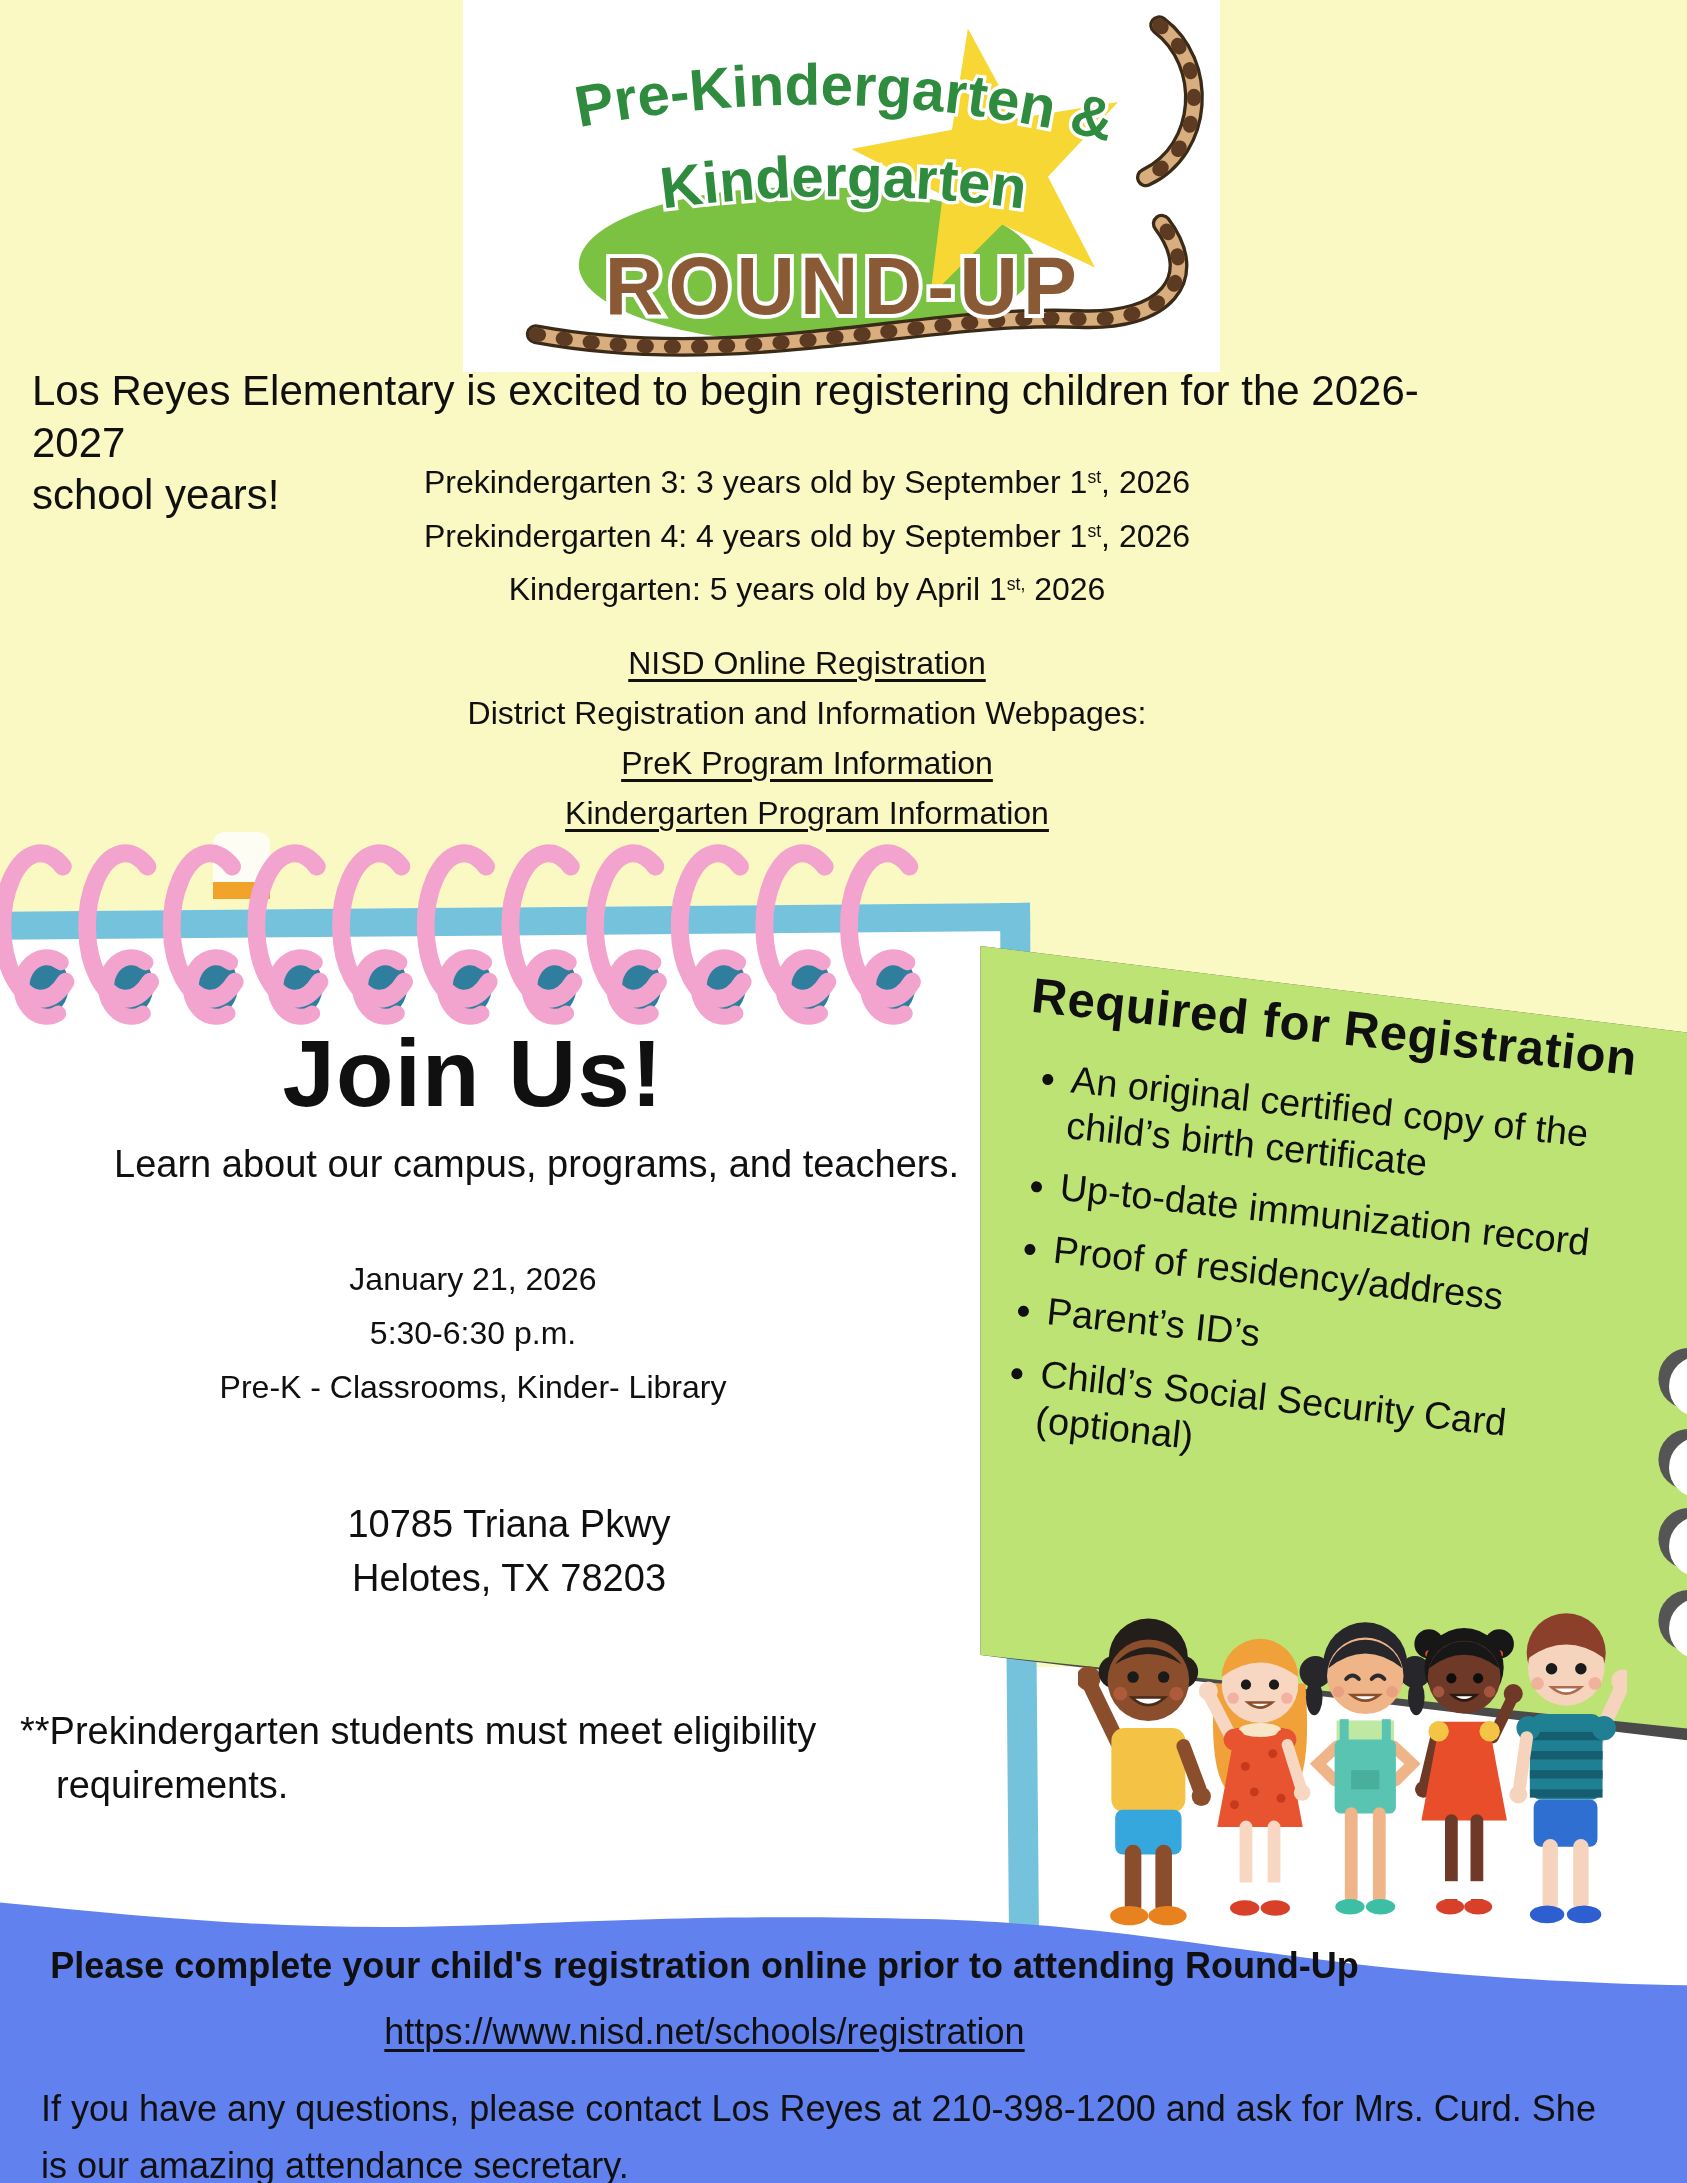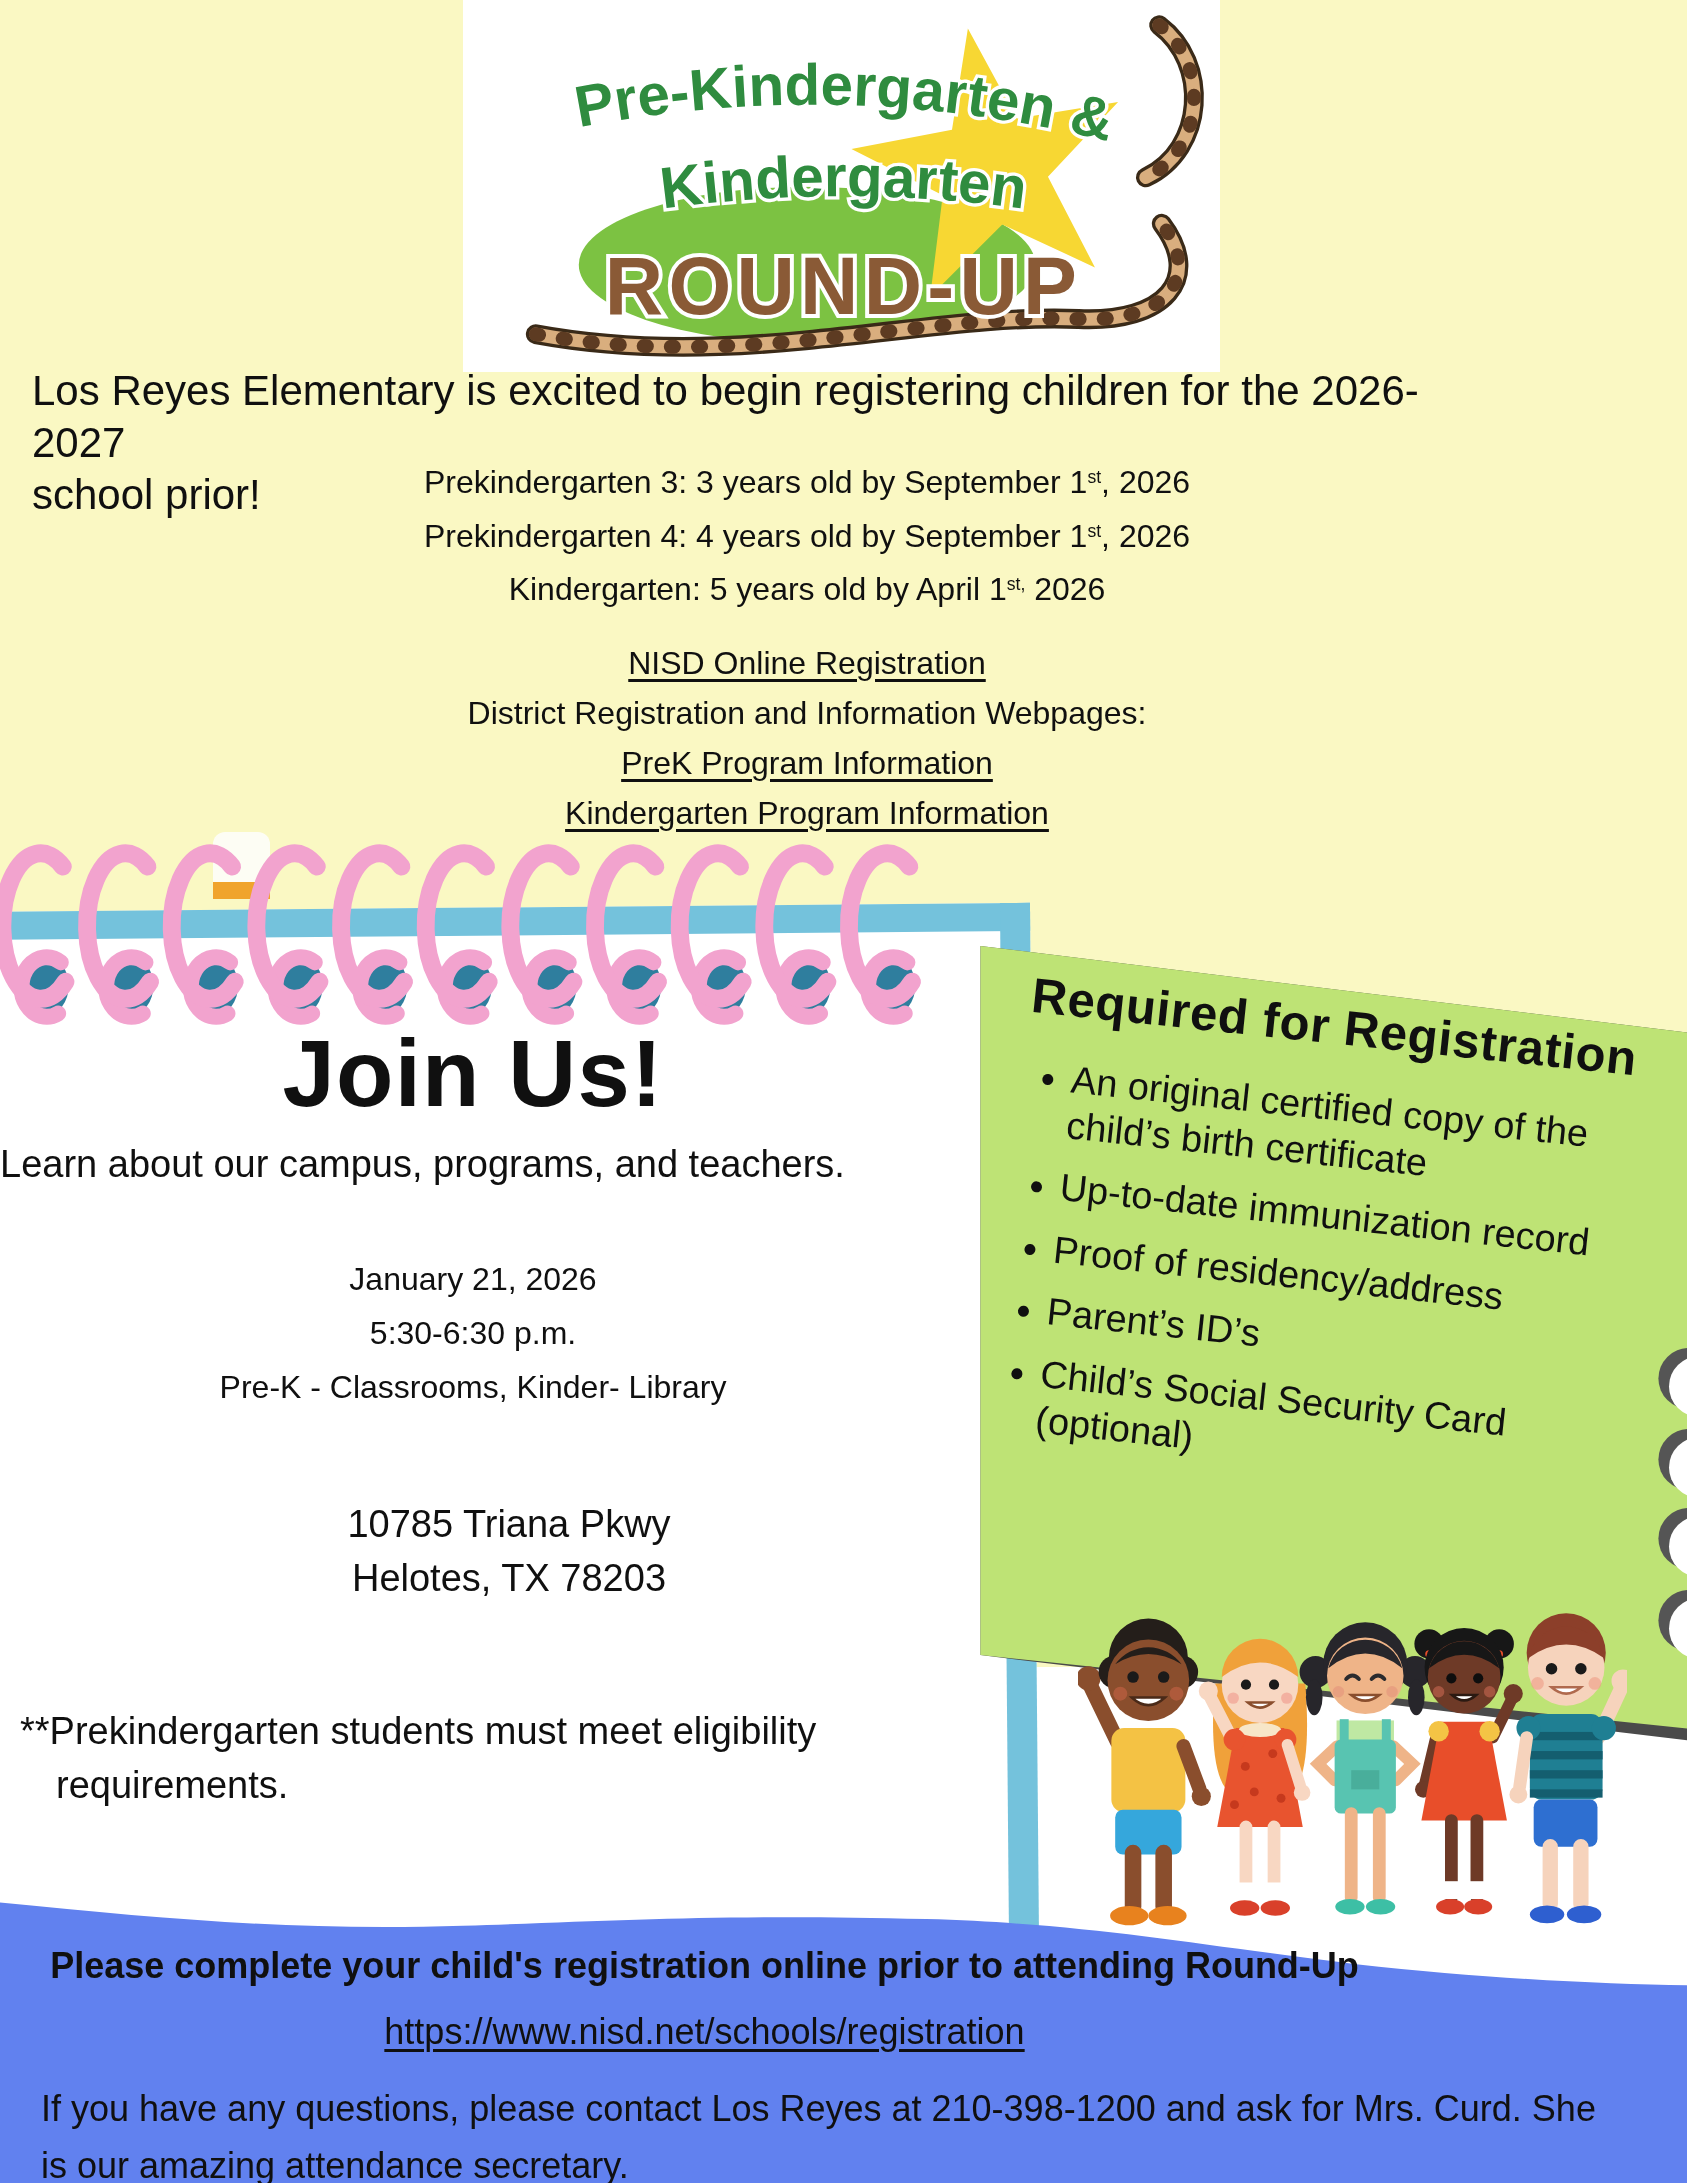--- a/index.html
+++ b/index.html
@@ -28,21 +28,21 @@
             border-top:28px solid #74C2DC;border-right:30px solid #74C2DC;
             transform:rotate(-0.5deg);transform-origin:top left;z-index:2;}
   .chalk{position:absolute;left:213px;top:832px;width:57px;height:67px;background:#FDFDF4;
          border-radius:12px 12px 0 0;z-index:3;}
   .chalk .stripe{position:absolute;left:0;bottom:0;width:100%;height:17px;background:#F0A42C;}
   .coils{position:absolute;left:0;top:820px;width:959px;height:318px;z-index:5;}
 
   .nb-text{position:absolute;z-index:4;}
   .join-title{left:0;top:1020px;width:946px;text-align:center;
               font-size:94px;font-weight:800;letter-spacing:1.3px;}
-  .nb-sub{left:0;top:1143px;width:959px;text-align:left;font-size:38px;}
+  .nb-sub{left:0;top:1143px;width:959px;text-align:right;font-size:38px;}
   .nb-when{left:0;top:1252px;width:946px;text-align:center;font-size:32px;line-height:54px;}
   .nb-address{left:0;top:1497px;width:946px;text-align:center;font-size:38px;line-height:54px;padding-left:36px;}
   .nb-note{left:20px;top:1704px;width:913px;font-size:38px;line-height:54px;}
   .nb-note .indent{padding-left:36px;}
 
   
   .note-shape{position:absolute;left:0;top:0;width:1687px;height:2183px;z-index:3;pointer-events:none;}
   .note-text{position:absolute;left:1035px;top:967px;width:668px;
              transform:rotate(6deg);transform-origin:top left;z-index:3;}
   .note-title{font-size:49px;font-weight:800;letter-spacing:0.7px;white-space:nowrap;}
@@ -90,21 +90,21 @@
       </text>
       <text font-family="Liberation Sans, sans-serif" font-size="88" font-weight="bold" fill="#2F8C3F" stroke="#FFFFFF" stroke-width="10" paint-order="stroke" text-anchor="middle">
         <textPath href="#arcMid" startOffset="50%">Kindergarten</textPath>
       </text>
       <text x="575" y="475" font-family="Liberation Sans, sans-serif" font-size="122" font-weight="900" letter-spacing="8" fill="#8A5A36" stroke="#FFFFFF" stroke-width="12" paint-order="stroke" text-anchor="middle">ROUND-UP</text>
     </svg>
   </div>
 
   <div class="intro">
     <div>Los Reyes Elementary is excited to begin registering children for the 2026-2027</div>
-    <div>school prior!</div>
+    <div>school years!</div>
   </div>
 
   <div class="age-block">
     <div class="age-line"><span>Prekindergarten 3: 3 years old by September 1</span><sup>st</sup><span>, 2026</span></div>
     <div class="age-line"><span>Prekindergarten 4: 4 years old by September 1</span><sup>st</sup><span>, 2026</span></div>
     <div class="age-line"><span>Kindergarten: 5 years old by April 1</span><sup>st,</sup><span> 2026</span></div>
   </div>
 
   <div class="district-block">
     <div><a href="#">NISD Online Registration</a></div>

